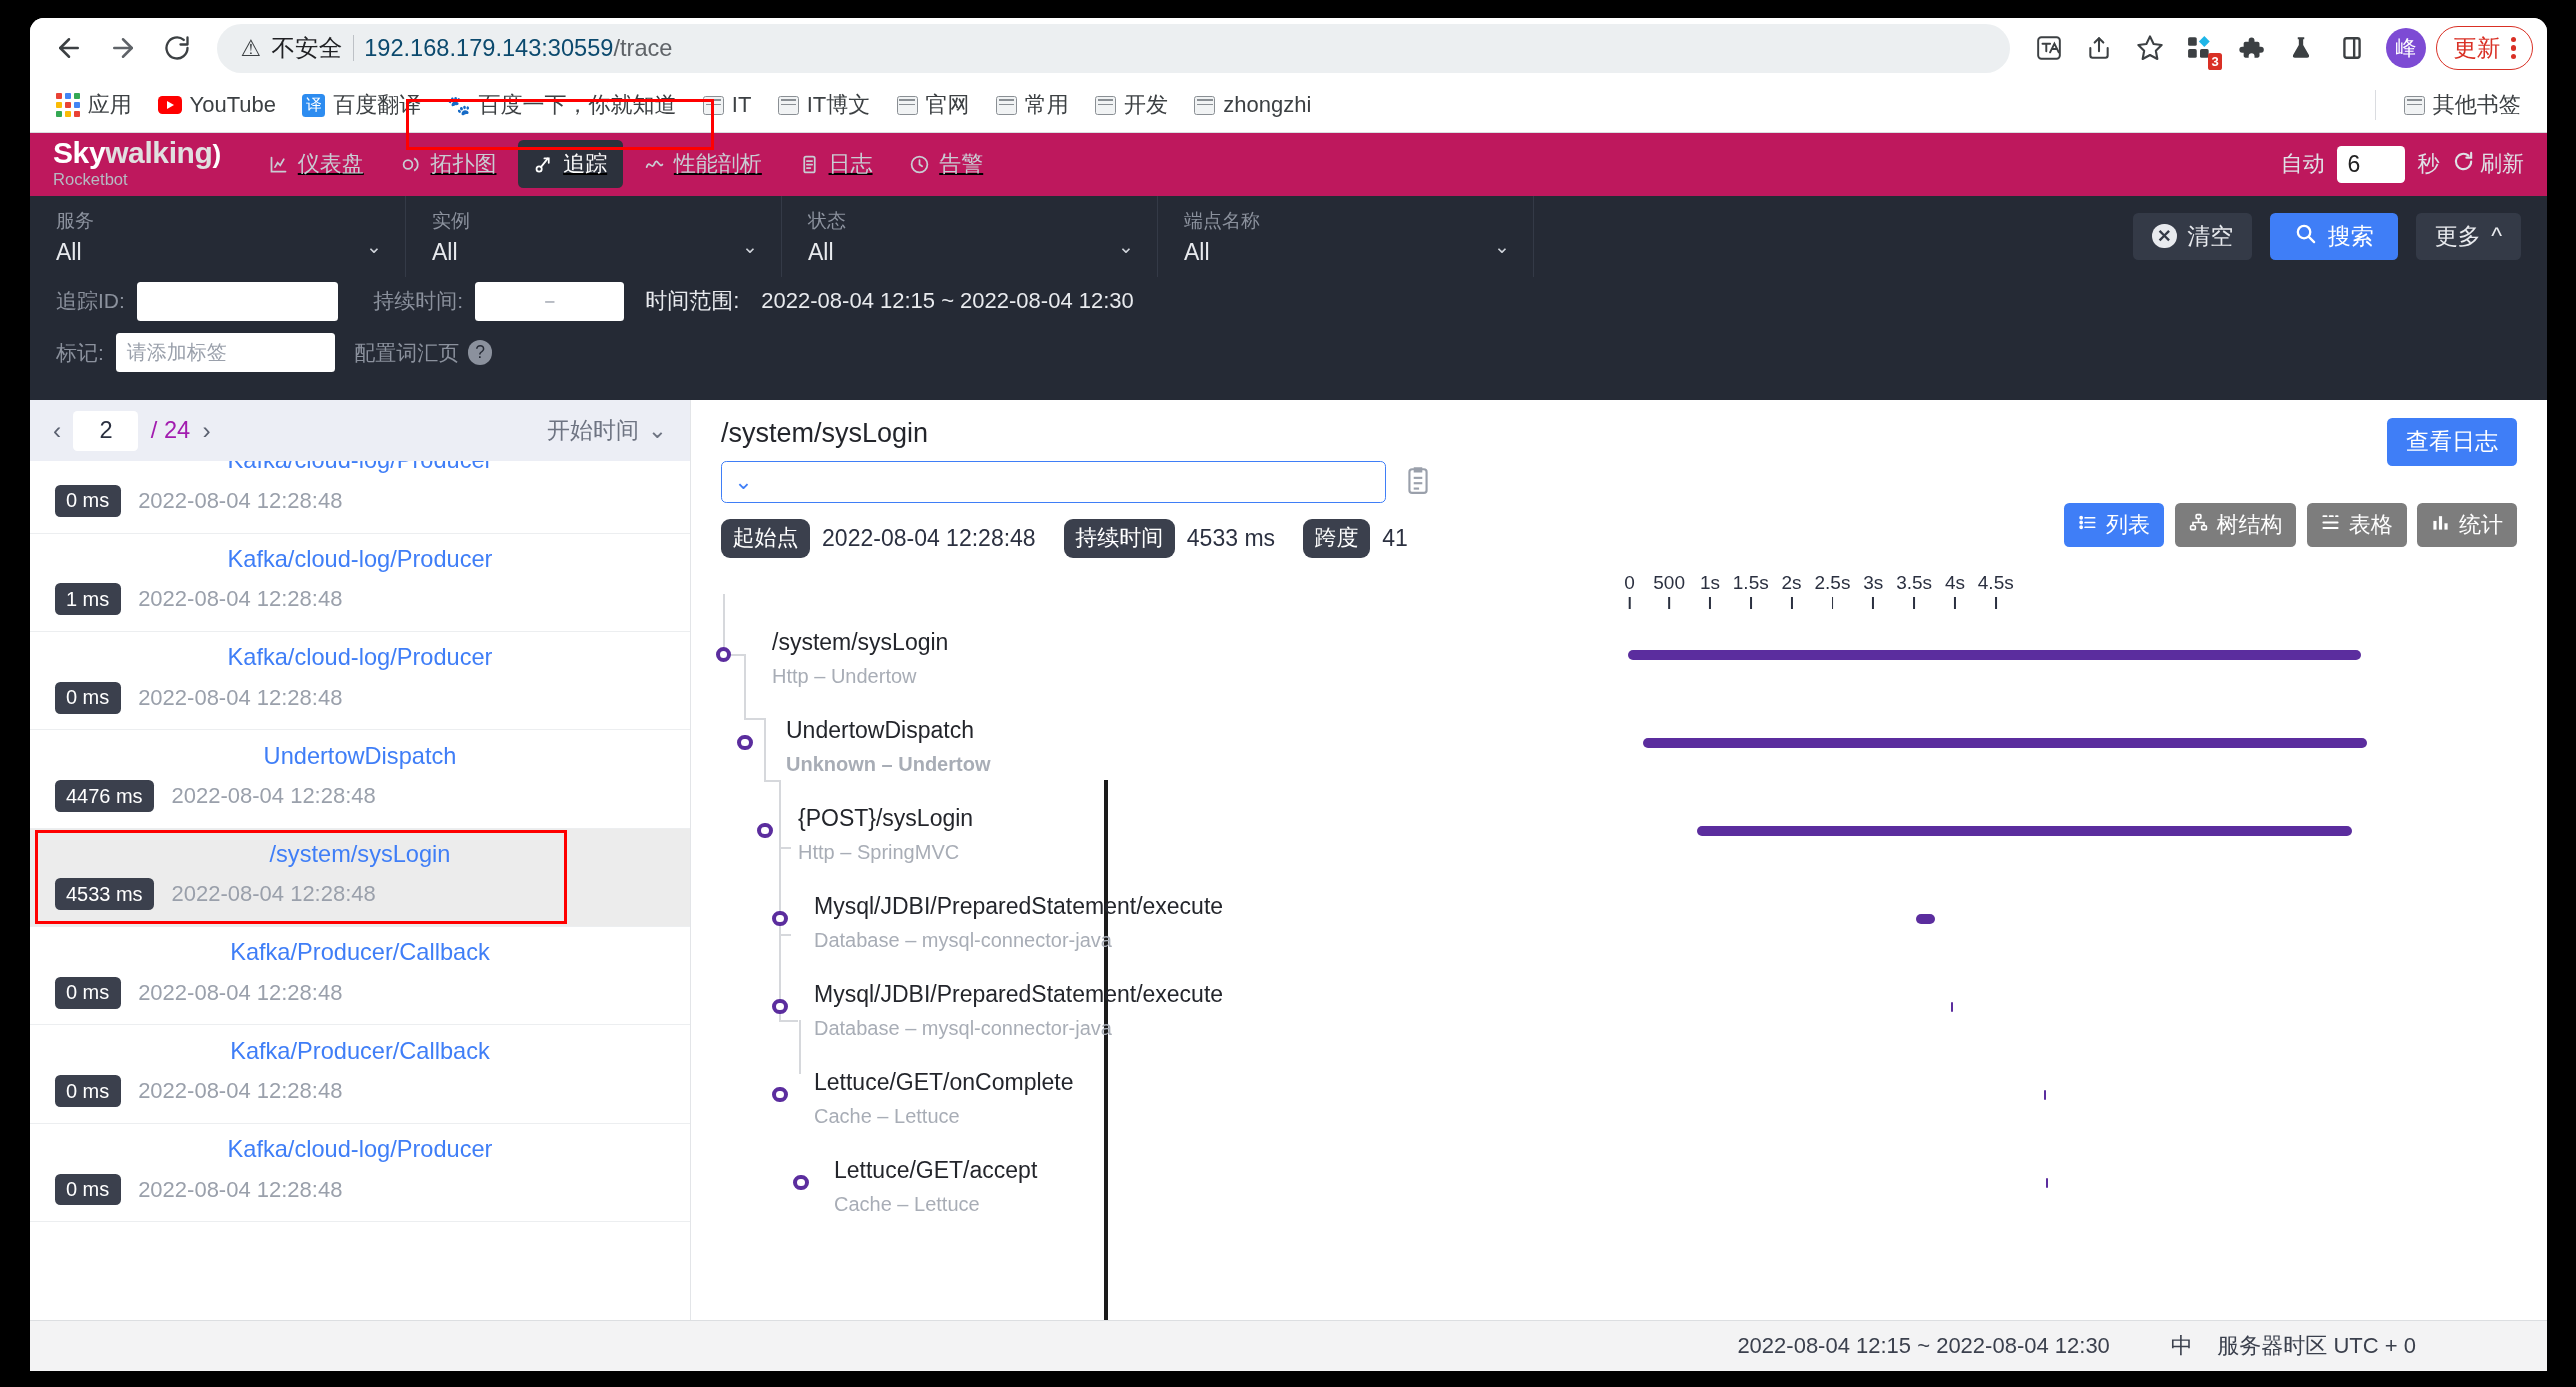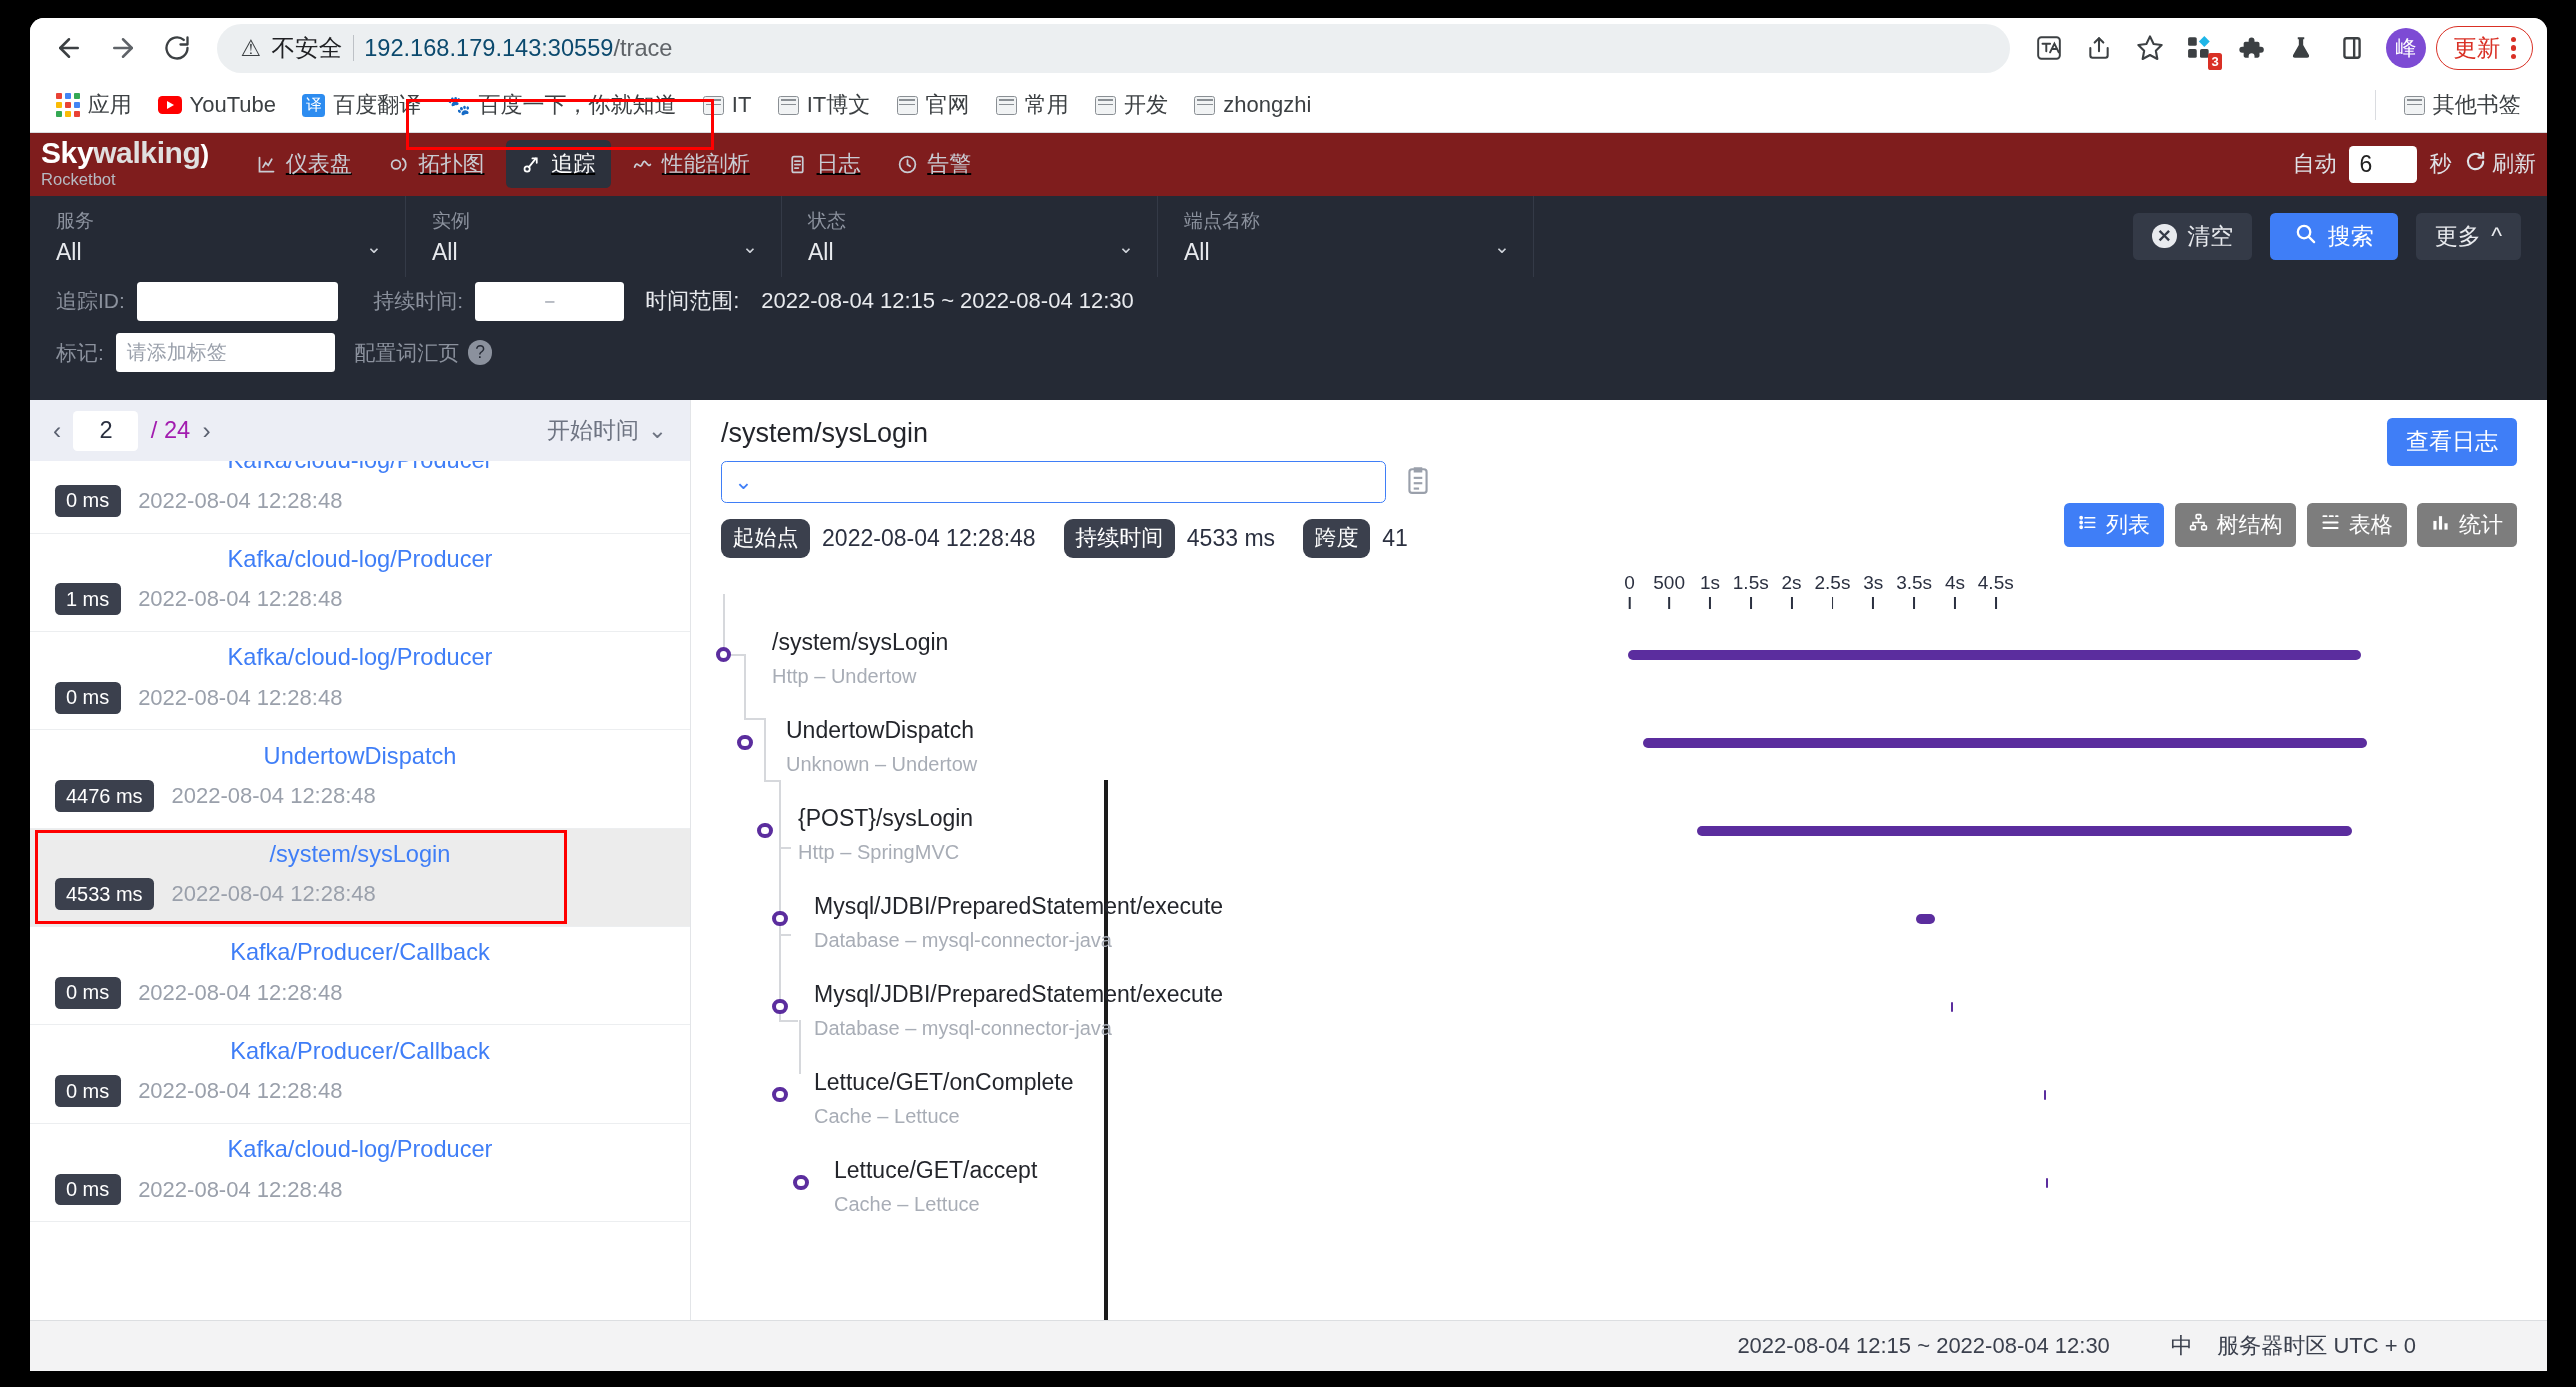--- a/index.html
+++ b/index.html
@@ -106,22 +106,22 @@
   .yt:after{content:"";position:absolute;left:8.8px;top:4.4px;border-left:7px solid #fff;border-top:4.4px solid transparent;border-bottom:4.4px solid transparent;}
   .fanyi{width:23px;height:23px;background:#2d8cf0;color:#fff;font-size:15.8px;display:flex;align-items:center;justify-content:center;border-radius:3.5px;}
   .baidu{width:23px;height:23px;color:#2932e1;font-size:19px;display:flex;align-items:center;justify-content:center;}
   .bm-spacer{ flex:1 1 auto; }
   .bm-sep { width:0.9px;height:30px;background:#dadce0;margin:0 10.5px;}
 
   
   .app { height: calc(1353px - 61px - 54px); background:#fff; display:flex; flex-direction:column; }
 
   .sw-header {
-    height: 63px; background:#7f1d1d;
-    display:flex; align-items:center; padding:0 11px;
+    height: 63px; background:#be185d;
+    display:flex; align-items:center; padding:0 23px;
     flex:0 0 auto;
   }
   .logo { display:flex; flex-direction:column; color:#fff; margin-right:31.5px; }
   .logo .l1 { font-size:30px; font-weight:bold; letter-spacing:-0.4px; line-height:1.0; position:relative;}
   .logo .l1 .sky{color:#fff;}
   .logo .l1 .walk{color:#e0e0e0;}
   .logo .l2 { font-size:16.6px; color:#b6bac2; margin-top:1.8px; }
   .nav { display:flex; align-items:center; gap:5.3px;text-decoration:underline; }
   .nav-item {
     display:flex; align-items:center; gap:8.8px;
@@ -782,21 +782,21 @@
             <div class="span-row">
               <span class="dot" style="left:24.5px;"></span>
               <span class="span-name" style="left:81px;">/system/sysLogin</span>
               <span class="span-sub" style="left:81px;">Http – Undertow</span>
               <span class="bar" style="left:50.5%; width:39.5%;"></span>
             </div>
 
             <div class="span-row">
               <span class="dot" style="left:46px;"></span>
               <span class="span-name" style="left:95px;">UndertowDispatch</span>
-              <span class="span-sub" style="left:95px;">Unknown – Undertow</span>
+              <span class="span-sub" style="left:95px;font-weight:bold;">Unknown – Undertow</span>
               <span class="bar" style="left:51.3%; width:39.0%;"></span>
             </div>
 
             <div class="span-row">
               <span class="dot" style="left:66px;"></span>
               <span class="span-name" style="left:107px;">{POST}/sysLogin</span>
               <span class="span-sub" style="left:107px;">Http – SpringMVC</span>
               <span class="bar" style="left:54.2%; width:35.3%;"></span>
             </div>
 

